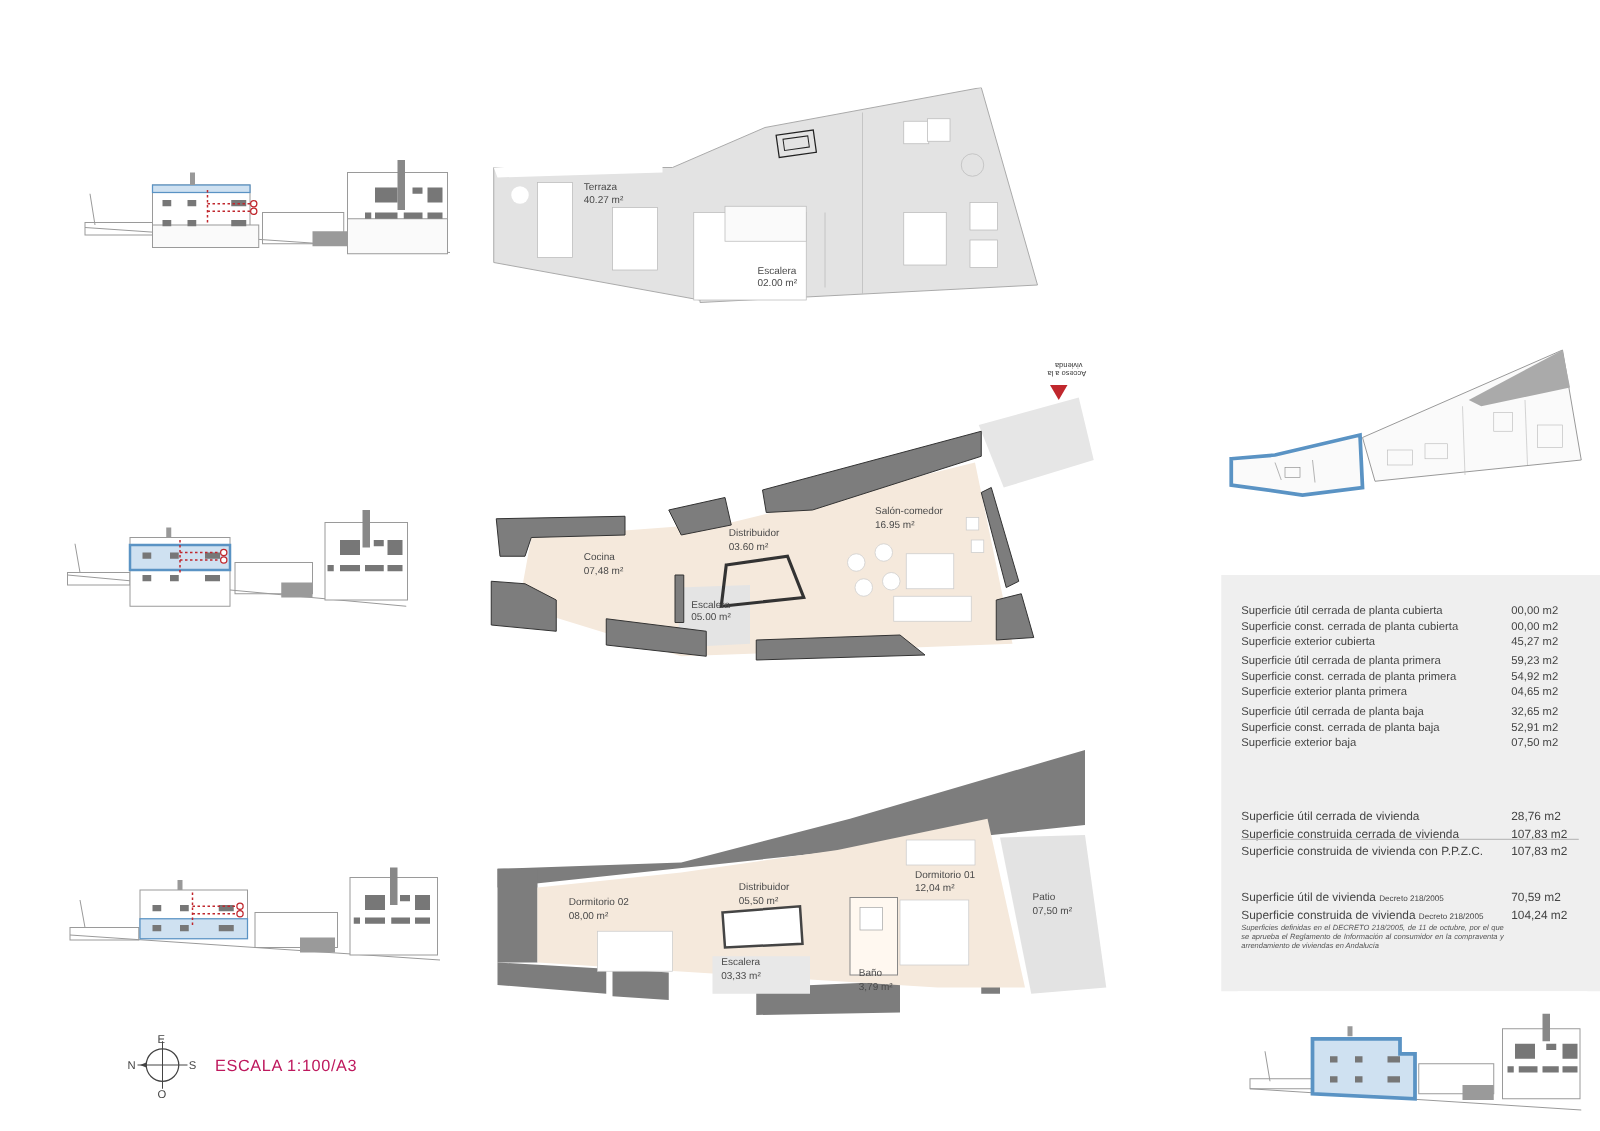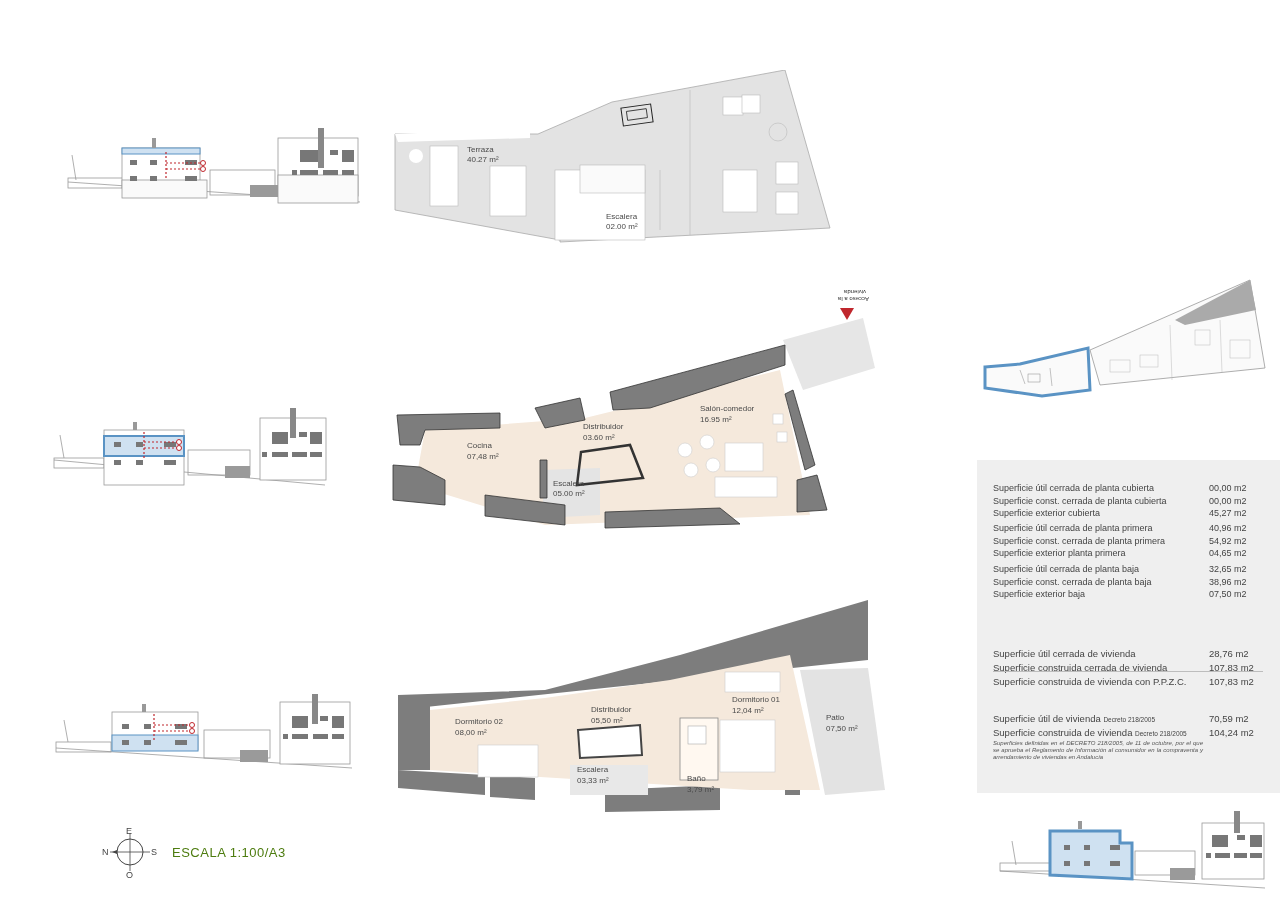--- a/index.html
+++ b/index.html
@@ -10,21 +10,21 @@
   .room-label { font-size:8px; fill:#4a4a4a; }
   .room-area { font-size:8px; fill:#4a4a4a; }
   .panel { position:absolute; left:977px; top:460px; width:303px; height:333px; background:#efefef; }
   .tbl { position:absolute; left:16px; width:268px; font-size:9px; line-height:12.5px; color:#444; }
   .row { display:flex; justify-content:space-between; white-space:nowrap; }
   .row .v { min-width:52px; }
   .big { font-size:9.5px; line-height:14px;margin-top:28px; }
   .divider { position:absolute; left:16px; width:270px; height:1px; background:#bdbdbd; }
   .note { font-size:6px; font-style:italic; line-height:7px; color:#555; width:210px; text-align:justify; }
   .small-dec { font-size:6.5px; }
-  .scale-label { font-size:13px; letter-spacing:0.5px; color:#4d7c0f; }
+  .scale-label { font-size:13px; letter-spacing:0.5px; color:#be185d; }
   .thumb-box { position:absolute; left:990px; top:793px; width:280px; height:105px; background:#ffffff; }
 </style>
 </head>
 <body>
 
 <svg class="abs" style="left:60px;top:120px" width="310" height="100">
   <g fill="none" stroke="#9a9a9a" stroke-width="0.8">
     <line x1="8" y1="62" x2="300" y2="82"></line>
     <line x1="12" y1="35" x2="16" y2="60"></line>
     <rect x="8" y="58" width="55" height="10"></rect>
@@ -289,39 +289,39 @@
         <span class="v">00,00 m2</span>
       </div>
     <div class="row">
         <span>Superficie exterior cubierta</span>
         <span class="v">45,27 m2</span>
       </div>
   </div>
   <div class="tbl" style="top:62px">
     <div class="row">
         <span>Superficie útil cerrada de planta primera</span>
-        <span class="v">40,96 m2</span>
+        <span class="v">59,23 m2</span>
       </div>
     <div class="row">
         <span>Superficie const. cerrada de planta primera</span>
         <span class="v">54,92 m2</span>
       </div>
     <div class="row">
         <span>Superficie exterior planta primera</span>
         <span class="v">04,65 m2</span>
       </div>
   </div>
   <div class="tbl" style="top:103px">
     <div class="row">
         <span>Superficie útil cerrada de planta baja</span>
         <span class="v">32,65 m2</span>
       </div>
     <div class="row">
         <span>Superficie const. cerrada de planta baja</span>
-        <span class="v">38,96 m2</span>
+        <span class="v">52,91 m2</span>
       </div>
     <div class="row">
         <span>Superficie exterior baja</span>
         <span class="v">07,50 m2</span>
       </div>
   </div>
   <div class="tbl big" style="top:159px">
     <div class="row">
         <span>Superficie útil cerrada de vivienda</span>
         <span class="v">28,76 m2</span>

